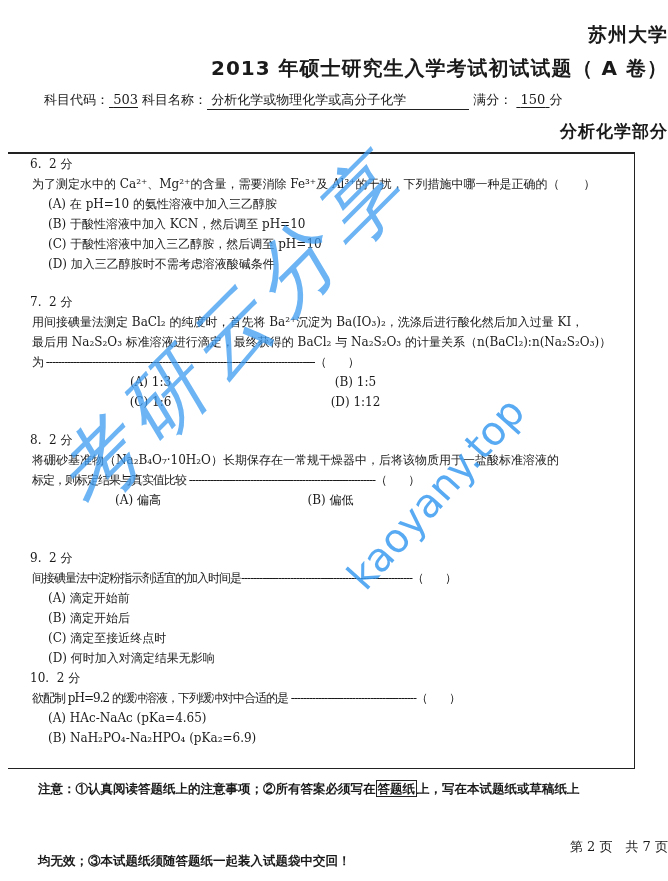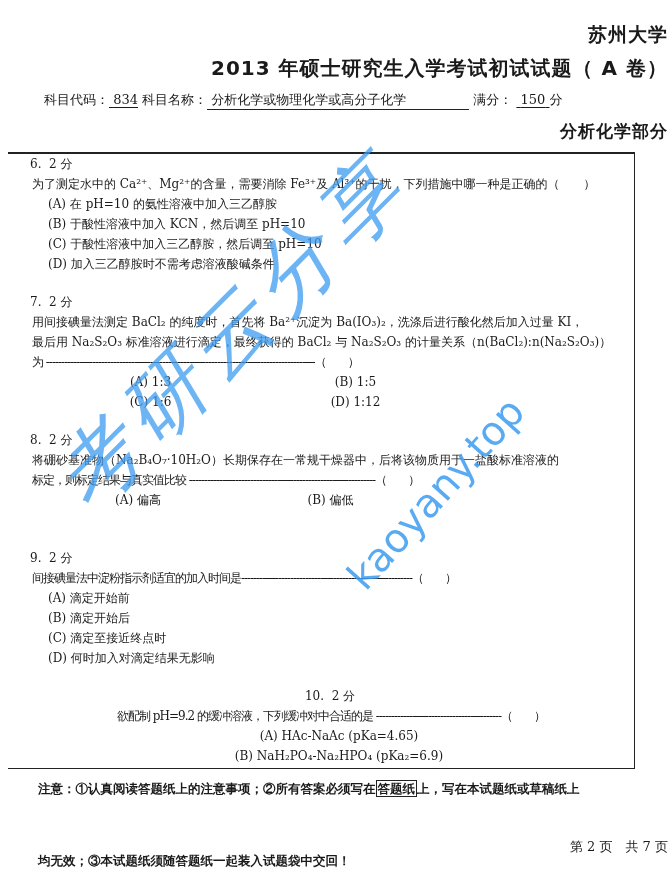--- a/index.html
+++ b/index.html
@@ -36,21 +36,21 @@
   .wm-cn { left: 70px; top: 440px; font-size: 82px; transform: rotate(-45deg); transform-origin: left center; font-family: "DejaVu Serif", serif; font-style: italic; letter-spacing: 10px; }
   .wm-url { left: 355px; top: 560px; font-size: 40px; transform: rotate(-48deg); transform-origin: left center; font-family: "DejaVu Sans", sans-serif; opacity: 0.85; }
 </style>
 </head>
 <body>
 
 <div class="center school">苏州大学</div>
 <div class="center exam-title">2013 年硕士研究生入学考试初试试题（ A 卷）</div>
 
 <div class="meta-line">
-  <span>科目代码：</span><span class="u">&nbsp;<span>834</span></span>
+  <span>科目代码：</span><span class="u">&nbsp;<span>503</span></span>
   <span>科目名称：</span><span class="blank" style="width:262px;">&nbsp;<span>分析化学或物理化学或高分子化学</span></span>
   <span>满分：</span>&nbsp;<span class="u">&nbsp;<span>150</span>&nbsp;</span><span>分</span>
 </div>
 
 <div class="center section-title">分析化学部分</div>
 
 <div class="box"></div>
 
 <div class="q" style="top:154px;">
   <div class="head"><span>6.</span>&nbsp;&nbsp;<span>2 分</span></div>
@@ -88,21 +88,21 @@
 
 <div class="q" style="top:548px;">
   <div class="head"><span>9.</span>&nbsp;&nbsp;<span>2 分</span></div>
   <div class="stem dots">间接碘量法中淀粉指示剂适宜的加入时间是--------------------------------------------------------（　　）</div>
   <div class="opt">(A)  滴定开始前</div>
   <div class="opt">(B)  滴定开始后</div>
   <div class="opt">(C)  滴定至接近终点时</div>
   <div class="opt">(D)  何时加入对滴定结果无影响</div>
 </div>
 
-<div class="q" style="top:686px;text-align:center;">
+<div class="q" style="top:668px;">
   <div class="head"><span>10.</span>&nbsp;&nbsp;<span>2 分</span></div>
   <div class="stem dots">欲配制 pH=9.2 的缓冲溶液，下列缓冲对中合适的是 -----------------------------------------（　　）</div>
   <div class="opt">(A) HAc-NaAc (pKa=4.65)</div>
   <div class="opt">(B) NaH₂PO₄-Na₂HPO₄ (pKa₂=6.9)</div>
 </div>
 
 <div class="notice" style="top:781px;">
   <span>注意：①认真阅读答题纸上的注意事项；②所有答案必须写在</span><span class="boxed">答题纸</span><span>上，写在本试题纸或草稿纸上</span>
 </div>
 <div class="notice" style="top:853px;">均无效；③本试题纸须随答题纸一起装入试题袋中交回！</div>

